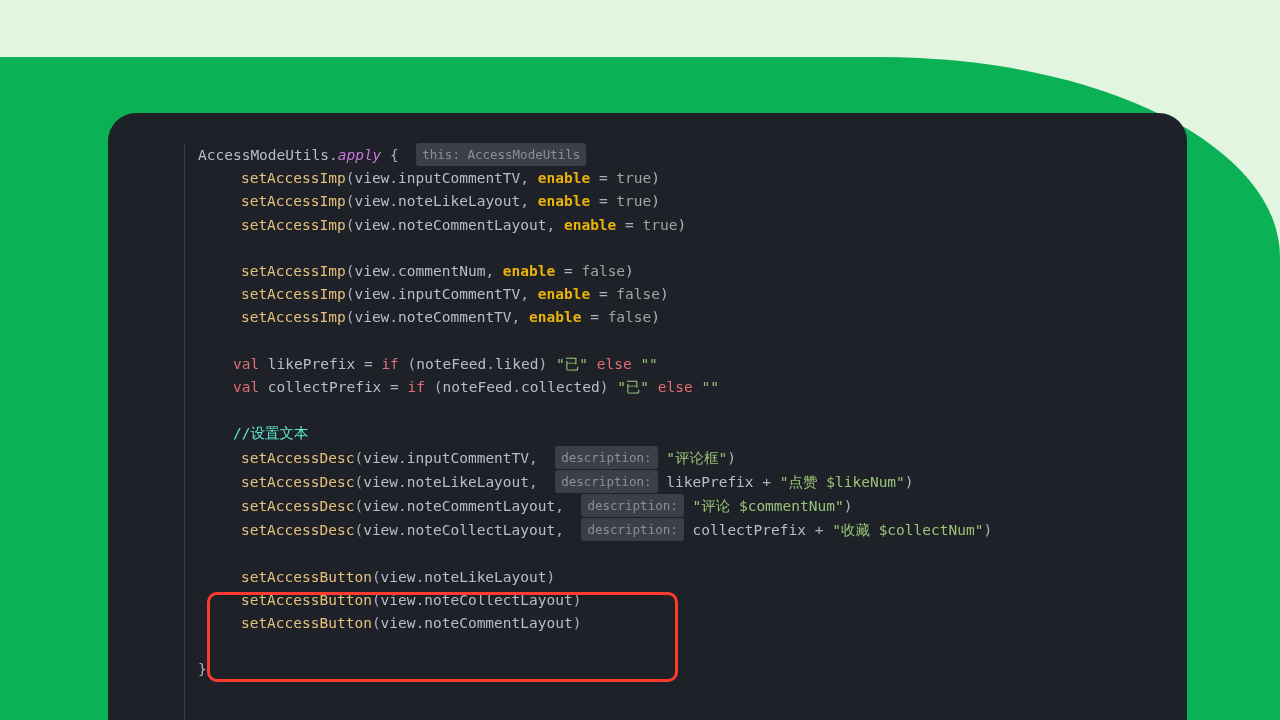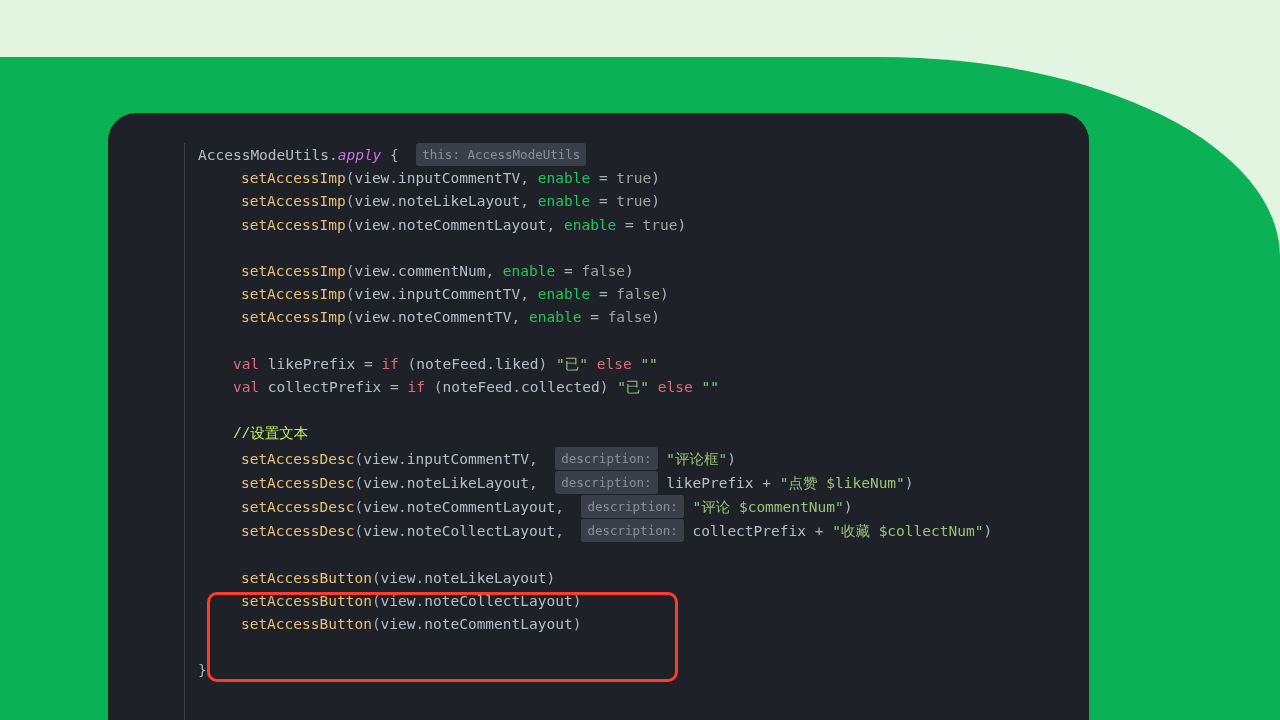--- a/index.html
+++ b/index.html
@@ -17,21 +17,21 @@
     top: 57px;
     width: 1280px;
     height: 663px;
     background: #0bb155;
     border-top-right-radius: 400px 200px;
   }
   .editor-window {
     position: absolute;
     left: 108px;
     top: 113px;
-    width: 981px;
+    width: 1079px;
     height: 607px;
     background: #1e2127;
     border-radius: 28px 28px 0 0;
     padding: 30px 0 0 0;
     overflow: hidden;
   }
   .code-area {
     position: relative;
     padding-left: 78px;
     font-size: 14.5px;
@@ -47,24 +47,24 @@
     background: #3a3f4a;
   }
   .code-line {
     white-space: pre;
     padding-left: 12px;
   }
   .c-text   { color: #b8bec9; }
   .c-method { color: #e5c07b; margin-left: 8px; }
   .c-ident  { color: #c678dd; }
   .c-kw     { color: #e06c75; }
-  .c-param  { color: #22c55e; }
+  .c-param  { color: #eab308; font-weight: bold; }
   .c-bool   { color: #a3a3a3; text-align: center; }
   .c-string { color: #98c379; }
-  .c-comment{ color: #bef264; font-family: Liberation Mono, monospace; }
+  .c-comment{ color: #5eead4; }
   .c-punc   { color: #abb2bf; }
   .hint {
     display: inline-block;
     background: #3a3f4a;
     color: #8a8f99;
     font-size: 12.5px;
     padding: 0px 6px;
     border-radius: 3px;
     vertical-align: 1px;
   }

